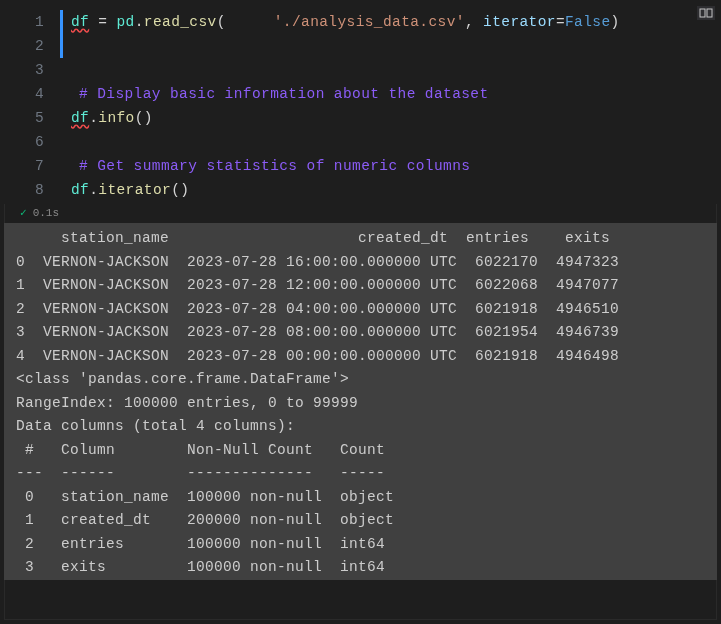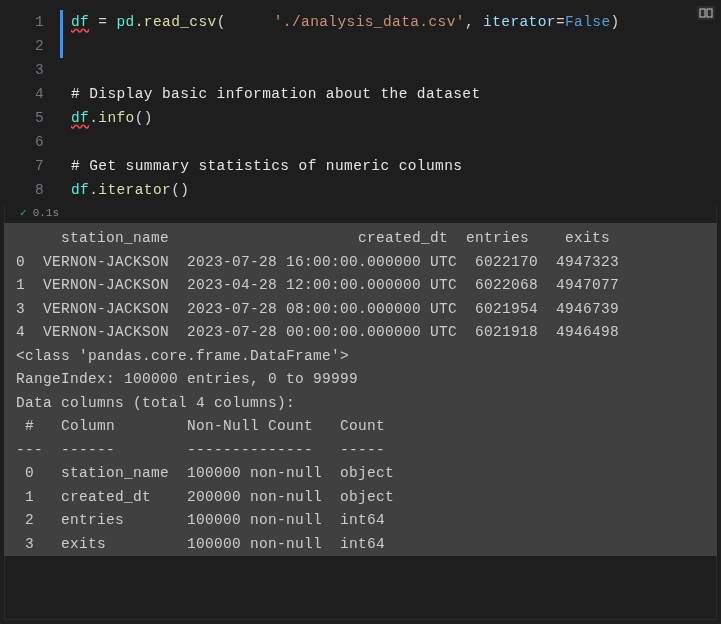--- a/index.html
+++ b/index.html
@@ -59,21 +59,21 @@
     white-space: pre;
     font-family: 'Consolas', 'Courier New', monospace;
   }
   .tok-var { color: #5eead4; }
   .tok-op { color: #d4d4d4; }
   .tok-fn { color: #dcdcaa; }
   .tok-str { color: #ce9178; margin-left: 48px; }
   .tok-arg { color: #9cdcfe; }
   .tok-bool { color: #569cd6; }
   .tok-punct { color: #d4d4d4; }
-  .tok-comment { color: #e5e5e5; }
+  .tok-comment { color: #8b5cf6; margin-left: 8px; }
   .squiggle { text-decoration: underline wavy #f14c4c; text-underline-offset: 2px; }
   .exec-row {
     display:flex;
     align-items:center;
     padding: 2px 0 4px 16px;
     font-size: 11px;
     color: #0dbc79;
   }
   .exec-time {
     color: #888;
@@ -143,21 +143,22 @@
     </div>
 
   <div class="exec-row">
     <span>✓</span>
     <span class="exec-time">0.1s</span>
   </div>
 
   <div class="output-area" id="output-area">
       <div class="out-line">     station_name                     created_dt  entries    exits</div>
       <div class="out-line">0  VERNON-JACKSON  2023-07-28 16:00:00.000000 UTC  6022170  4947323</div>
-      <div class="out-line">1  VERNON-JACKSON  2023-04-28 12:00:00.000000 UTC  6022068  4947077</div>
+      <div class="out-line">1  VERNON-JACKSON  2023-07-28 12:00:00.000000 UTC  6022068  4947077</div>
+      <div class="out-line">2  VERNON-JACKSON  2023-07-28 04:00:00.000000 UTC  6021918  4946510</div>
       <div class="out-line">3  VERNON-JACKSON  2023-07-28 08:00:00.000000 UTC  6021954  4946739</div>
       <div class="out-line">4  VERNON-JACKSON  2023-07-28 00:00:00.000000 UTC  6021918  4946498</div>
       <div class="out-line">&lt;class 'pandas.core.frame.DataFrame'&gt;</div>
       <div class="out-line">RangeIndex: 100000 entries, 0 to 99999</div>
       <div class="out-line">Data columns (total 4 columns):</div>
       <div class="out-line"> #   Column        Non-Null Count   Count </div>
       <div class="out-line">---  ------        --------------   ----- </div>
       <div class="out-line"> 0   station_name  100000 non-null  object</div>
       <div class="out-line"> 1   created_dt    200000 non-null  object</div>
       <div class="out-line"> 2   entries       100000 non-null  int64 </div>

